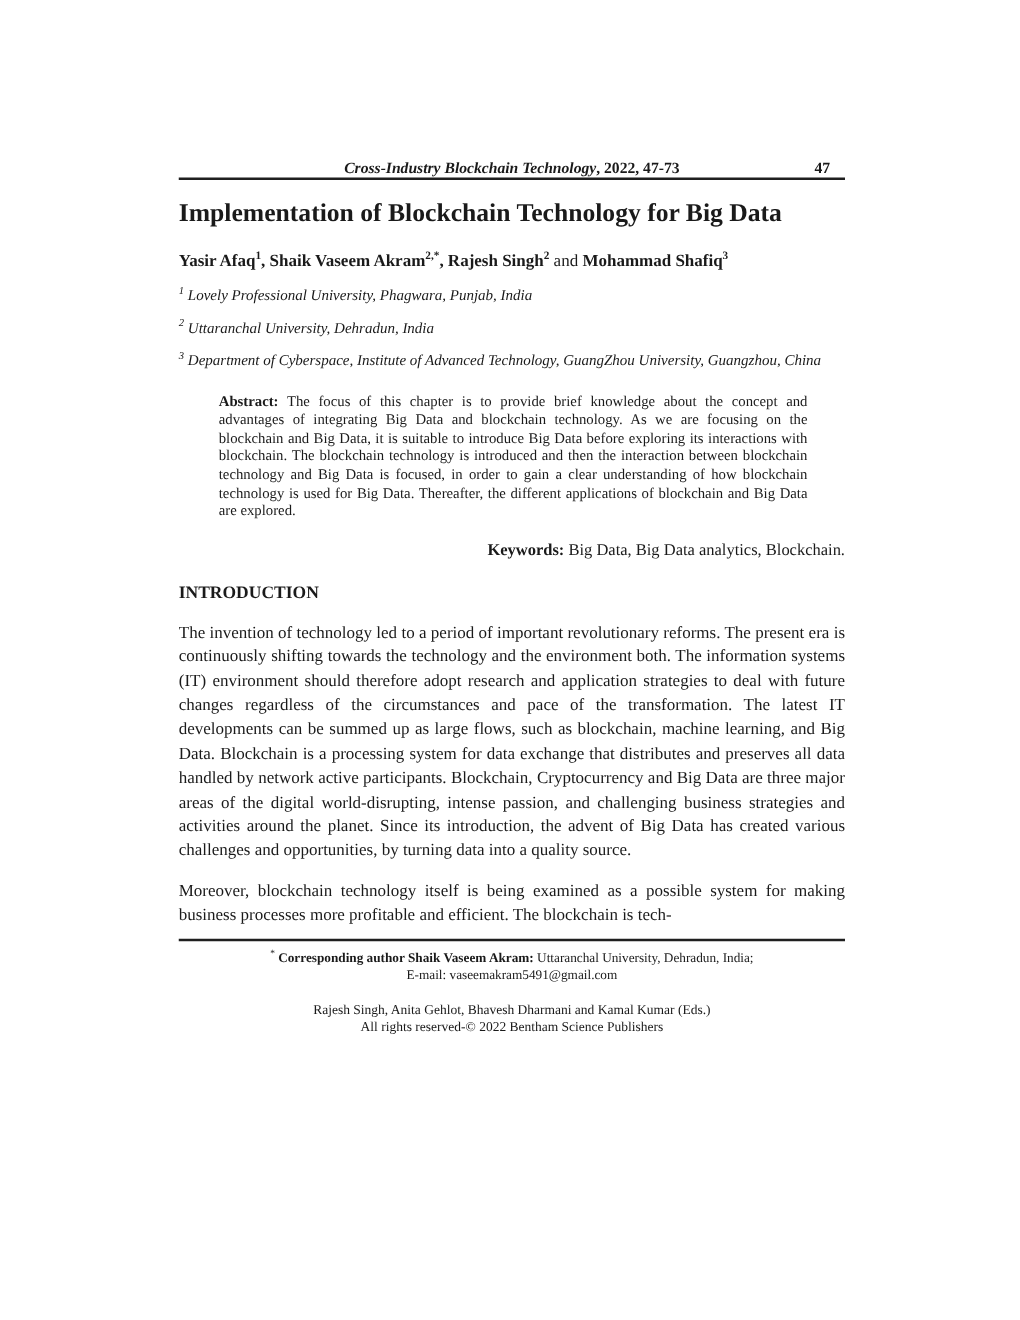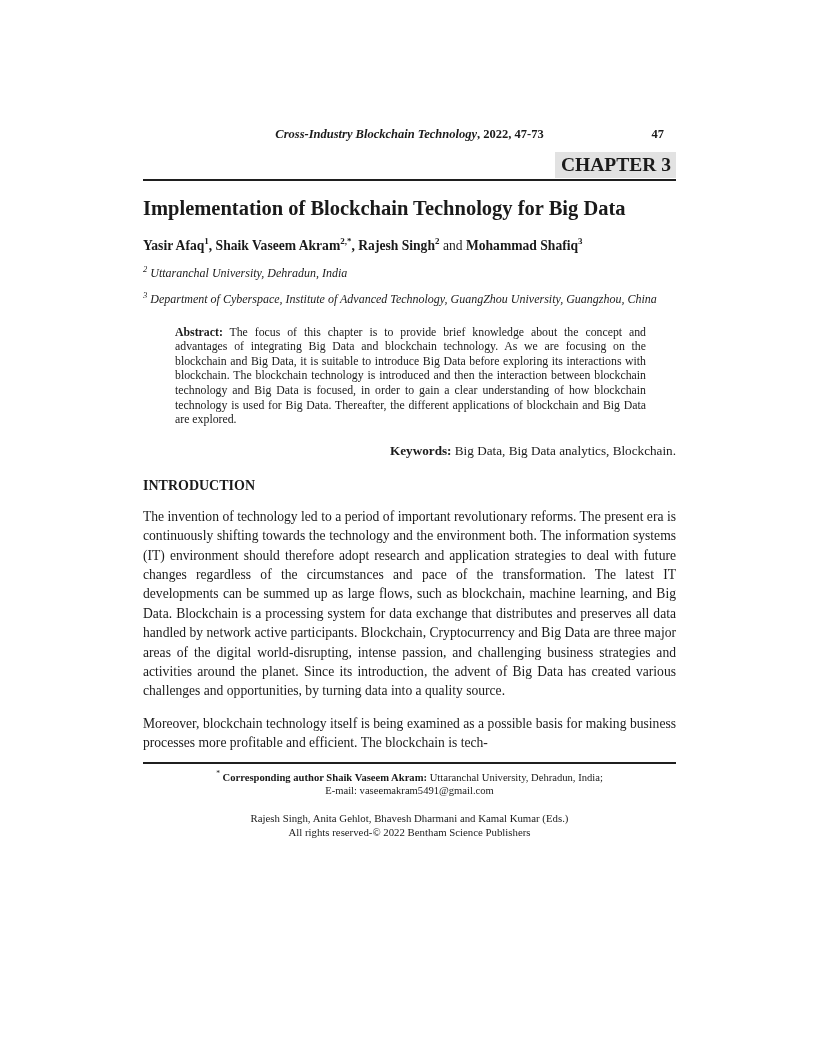--- a/index.html
+++ b/index.html
@@ -120,50 +120,48 @@
 <body>
 
 <div class="page">
   <div class="content">
 
     <div class="running-header">
       <span><span class="rh-italic">Cross-Industry Blockchain Technology</span><span>, 2022, 47-73</span></span>
       <span class="rh-page">47</span>
     </div>
 
-    <div class="chapter-row">
-      <span class="chapter-badge">CHAPTER 3</span>
-    </div>
 
     <div class="rule"></div>
 
     <h1 class="title">Implementation of Blockchain Technology for Big Data</h1>
 
     <div class="authors" id="authors-line"><b>Yasir Afaq<sup>1</sup></b><b>, </b><b>Shaik Vaseem Akram<sup>2,*</sup></b><b>, </b><b>Rajesh Singh<sup>2</sup></b><span> and </span><b>Mohammad Shafiq<sup>3</sup></b></div>
 
     <div class="affiliations" id="affiliations-list">
+        <div class="affil"><sup>1</sup> Lovely Professional University, Phagwara, Punjab, India</div>
         <div class="affil"><sup>2</sup> Uttaranchal University, Dehradun, India</div>
         <div class="affil"><sup>3</sup> Department of Cyberspace, Institute of Advanced Technology, GuangZhou University, Guangzhou, China</div>
       </div>
 
     <div class="abstract">
       <b>Abstract:</b>
       <span>The focus of this chapter is to provide brief knowledge about the concept and advantages of integrating Big Data and blockchain technology. As we are focusing on the blockchain and Big Data, it is suitable to introduce Big Data before exploring its interactions with blockchain. The blockchain technology is introduced and then the interaction between blockchain technology and Big Data is focused, in order to gain a clear understanding of how blockchain technology is used for Big Data. Thereafter, the different applications of blockchain and Big Data are explored.</span>
     </div>
 
     <div class="keywords">
       <b>Keywords:</b>
       <span>Big Data, Big Data analytics, Blockchain.</span>
     </div>
 
     <h2 class="section-heading">INTRODUCTION</h2>
 
     <div id="introduction-paragraphs">
         <p class="body-par">The invention of technology led to a period of important revolutionary reforms. The present era is continuously shifting towards the technology and the environment both. The information systems (IT) environment should therefore adopt research and application strategies to deal with future changes regardless of the circumstances and pace of the transformation. The latest IT developments can be summed up as large flows, such as blockchain, machine learning, and Big Data. Blockchain is a processing system for data exchange that distributes and preserves all data handled by network active participants. Blockchain, Cryptocurrency and Big Data are three major areas of the digital world-disrupting, intense passion, and challenging business strategies and activities around the planet. Since its introduction, the advent of Big Data has created various challenges and opportunities, by turning data into a quality source.</p>
-        <p class="body-par">Moreover, blockchain technology itself is being examined as a possible basis for making business processes more profitable and efficient. The blockchain is tech-</p>
+        <p class="body-par">Moreover, blockchain technology itself is being examined as a possible system for making business processes more profitable and efficient. The blockchain is tech-</p>
       </div>
 
     <div class="footnote-rule"></div>
 
     <div class="footnote">
       <sup>*</sup>
       <b>Corresponding author Shaik Vaseem Akram:</b>
       <span>Uttaranchal University, Dehradun, India;</span><br>
       <span>E-mail: vaseemakram5491@gmail.com</span>
     </div>

